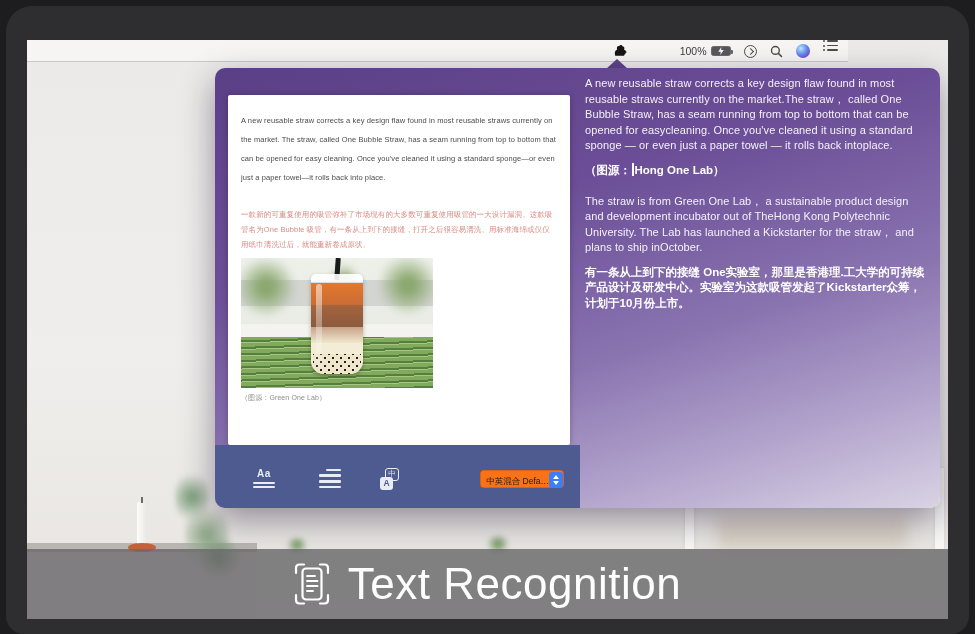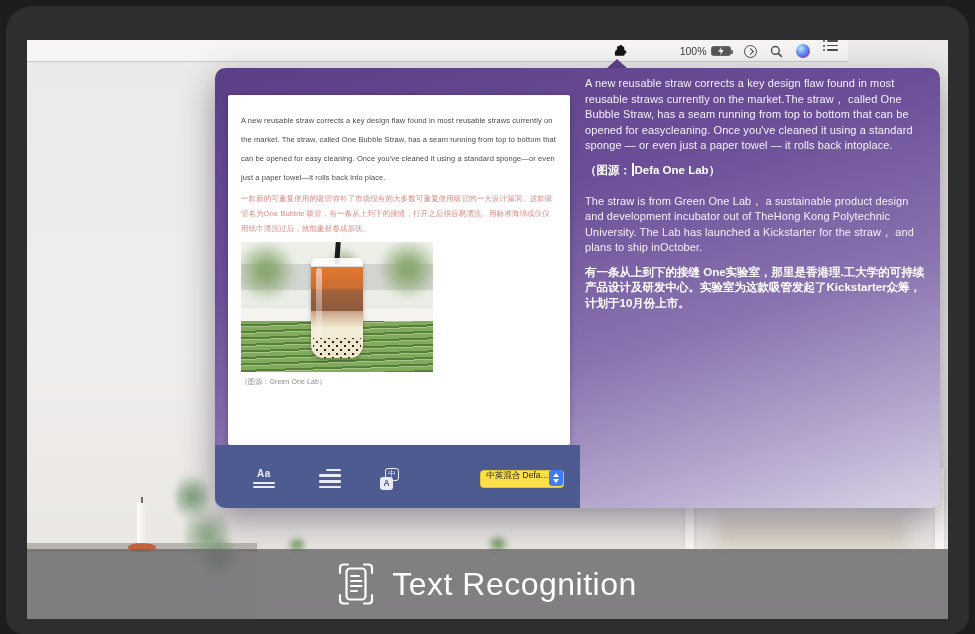--- a/index.html
+++ b/index.html
@@ -40,21 +40,21 @@
              background:linear-gradient(163deg,#5b3f86 0%,#6b4e97 34%,#8a74b0 62%,#b2a3cc 82%,#d9d3e4 100%);
              box-shadow:0 12px 34px rgba(20,10,40,.42); }
   .popover-arrow { position:absolute; left:579px; top:19px; width:0; height:0;
                    border-left:11px solid transparent; border-right:11px solid transparent; border-bottom:10px solid #5e4289; }
 
   
   .doc { position:absolute; left:13px; top:27px; width:342px; height:350px; background:#ffffff; border-radius:2px;
          padding:16px 13px 6px 13px; overflow:hidden; box-shadow:0 1px 6px rgba(0,0,0,.25); }
   .doc p { letter-spacing:.1px; }
   .doc-en { font-size:7.5px; line-height:19px; color:#4b4b4d; }
-  .doc-zh1 { font-size:7.5px; line-height:15px; color:#d98b85; margin-top:4px; }
+  .doc-zh1 { font-size:7.5px; line-height:15px; color:#d98b85; margin-top:20px; }
   .doc-cap { font-size:7px; color:#8c8c8e; margin:5px 0 5px 0; }
 
   
   .photo { position:relative; width:192px; height:130px; margin-top:6px; overflow:hidden; background:linear-gradient(#eef0ea,#e5e9e1); }
   .ph-wallband { position:absolute; left:0; top:22px; width:192px; height:26px; background:#d3d5d1; }
   .ph-leaf { position:absolute; border-radius:50%; filter:blur(3px); }
   .ph-ledge { position:absolute; left:0; top:66px; width:192px; height:13px; background:#f4f3ef; box-shadow:0 1px 2px rgba(0,0,0,.15); }
   .ph-bench { position:absolute; left:0; top:79px; width:192px; height:51px;
               background:repeating-linear-gradient(178deg,#82aa5c 0 3.5px,#55803b 3.5px 5.5px,#a9c489 5.5px 6.5px); }
   .ph-straw { position:absolute; left:94px; top:0px; width:5px; height:22px; background:#1a1a1a; transform:rotate(4deg); }
@@ -77,40 +77,40 @@
   .tool-font-label { font-size:10px; font-weight:bold; line-height:10px; letter-spacing:.5px; }
   .tool-line { height:2px; background:#e9ecf5; border-radius:1px; margin-top:2.5px; }
   .tl-w22{ width:22px; } .tl-w22b{ width:22px; }
   .list-bar { width:22px; height:2.6px; background:#e9ecf5; border-radius:1px; margin:1.6px 0; }
   .list-bar.short { width:15px; align-self:flex-end; }
   .translate-wrap { position:relative; width:24px; height:22px; }
   .tr-back { position:absolute; left:0; top:0; width:14px; height:13px; border:1.6px solid #e9ecf5; border-radius:3px;
              font-size:7.5px; line-height:10px; text-align:center; color:#e9ecf5; }
   .tr-front{ position:absolute; right:0; bottom:0; width:13px; height:13px; background:#e9ecf5; border-radius:3px;
              font-size:8.5px; font-weight:bold; line-height:13px; text-align:center; color:#4d5b91; }
-  .lang-select { position:relative; width:86px; height:18px; background:#fde047; border-radius:4px; display:flex; align-items:flex-start;
+  .lang-select { position:relative; width:86px; height:18px; background:#f97316; border-radius:4px; display:flex; align-items:flex-end;
                  box-shadow:inset 0 0 0 0.5px rgba(0,0,0,.25); cursor:default;margin-left:43px; }
   .lang-value { flex:1; font-size:8.5px; color:#1b1b1d; padding-left:6px; white-space:nowrap; overflow:hidden; }
   .lang-stepper { width:14px; height:16px; margin-right:1px; background:#3d7df7; border-radius:3px; display:flex; flex-direction:column;
                   align-items:center; justify-content:center; gap:2px; }
   .chev-up { width:0; height:0; border-left:3.5px solid transparent; border-right:3.5px solid transparent; border-bottom:4px solid #fff; }
   .chev-dn { width:0; height:0; border-left:3.5px solid transparent; border-right:3.5px solid transparent; border-top:4px solid #fff; }
 
   
   .right-panel { position:absolute; left:362px; top:0; width:363px; height:440px; padding:8px 12px 0 8px; color:#f5f1fa; }
   .rp-en { font-size:11px; line-height:15.5px; font-weight:400; letter-spacing:.1px; }
   .rp-zh { font-size:11.5px; line-height:15.5px; font-weight:600; color:#ffffff; margin-top:9px; }
   .rp-cap { font-size:11.5px; font-weight:600; color:#ffffff; margin-top:9px; }
   .rp-en2 { margin-top:16px; }
   .text-cursor { display:inline-block; width:1.5px; height:13px; background:#ffffff; vertical-align:-2px; margin:0 1px; }
 
   
   .banner { position:absolute; left:0; top:509px; width:921px; height:70px; background:rgba(106,105,107,.82);
             display:flex; align-items:center; justify-content:center; gap:18px; }
-  .banner-title { color:#fdfdfd; font-size:32px; font-weight:300; letter-spacing:.5px; }
+  .banner-title { color:#fdfdfd; font-size:44px; font-weight:300; letter-spacing:.5px; }
 </style>
 </head>
 <body>
 
 <div class="stage">
   <div class="bezel"></div>
 
   <div class="screen">
 
     <div class="decor door-line" style="left:658px; top:420px; height:89px;"></div>
@@ -222,21 +222,21 @@
           <span class="lang-value">中英混合  Defa…</span>
           <span class="lang-stepper">
             <span class="chev-up"></span>
             <span class="chev-dn"></span>
           </span>
         </div>
       </div>
 
       <div class="right-panel">
         <p class="rp-en">A new reusable straw corrects a key design flaw found in most reusable straws currently on the market.The straw， called One Bubble Straw, has a seam running from top to bottom that can be opened for easycleaning. Once you've cleaned it using a standard sponge — or even just a paper towel — it rolls back intoplace.</p>
-        <p class="rp-cap"><span>（图源：</span><span class="text-cursor"></span><span>Defa One Lab）</span></p>
+        <p class="rp-cap"><span>（图源：</span><span class="text-cursor"></span><span>Hong One Lab）</span></p>
         <p class="rp-en rp-en2">The straw is from Green One Lab， a sustainable product design and development incubator out of TheHong Kong Polytechnic University. The Lab has launched a Kickstarter for the straw， and plans to ship inOctober.</p>
         <p class="rp-zh">有一条从上到下的接缝 One实验室，那里是香港理.工大学的可持续产品设计及研发中心。实验室为这款吸管发起了Kickstarter众筹，计划于10月份上市。</p>
       </div>
     </div>
 
     <div class="banner">
       <svg width="36" height="44" viewBox="0 0 36 44">
         <path d="M2 11 V6 Q2 2.5 5.5 2.5 H10" fill="none" stroke="#fff" stroke-width="2.2" stroke-linecap="round"></path>
         <path d="M26 2.5 H30.5 Q34 2.5 34 6 V11" fill="none" stroke="#fff" stroke-width="2.2" stroke-linecap="round"></path>
         <path d="M34 33 V38 Q34 41.5 30.5 41.5 H26" fill="none" stroke="#fff" stroke-width="2.2" stroke-linecap="round"></path>

